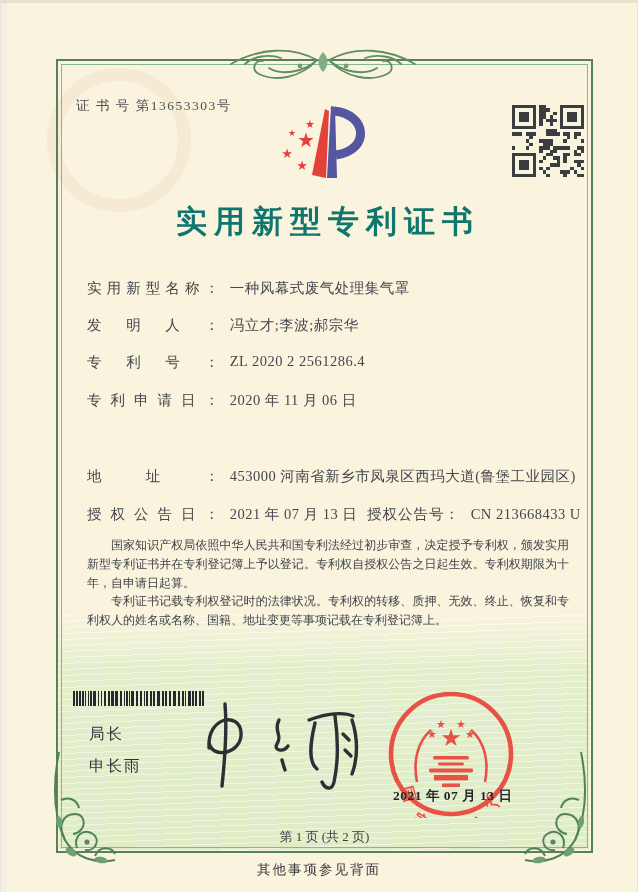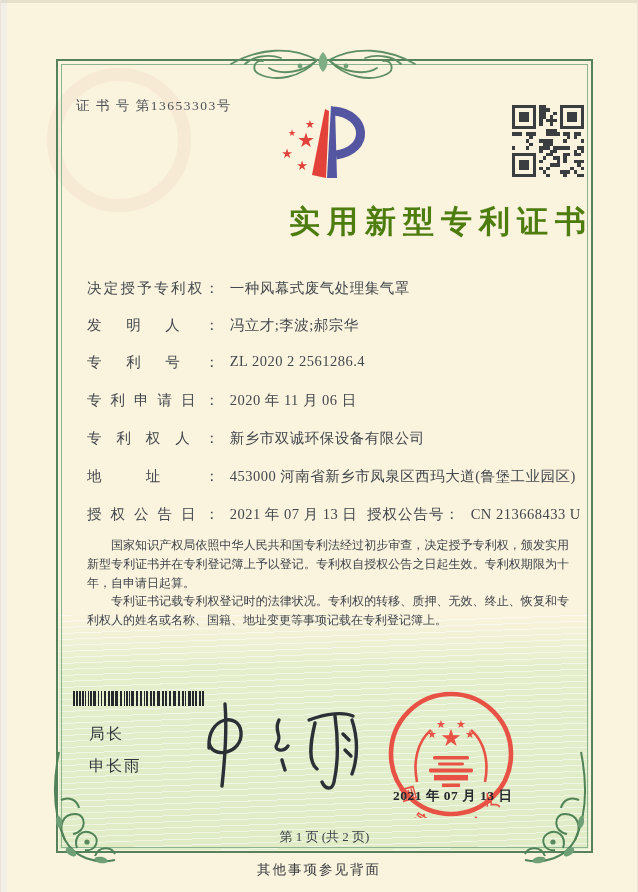--- a/index.html
+++ b/index.html
@@ -13,22 +13,22 @@
     background:
       repeating-linear-gradient(178deg, rgba(255,255,255,.5) 0 1px, rgba(255,255,255,0) 1px 6px),
       linear-gradient(to bottom, rgba(225,238,203,0) 0%, rgba(222,237,198,.75) 22%, #e2eecb 45%, #dfecc6 100%);}
   .frame-outer{position:absolute;left:55px;top:59px;right:44px;bottom:39px;border:2px solid #55815b;}
   .frame-inner{position:absolute;left:3px;top:3px;right:3px;bottom:3px;border:1px solid #8cb390;}
   .ghost-ring{position:absolute;left:46px;top:68px;width:118px;height:118px;border-radius:50%;
     border:13px solid rgba(222,130,115,.08);}
 
   
   .cert-no{position:absolute;left:75px;top:97px;font-size:13.5px;color:#4c5157;letter-spacing:1.5px;}
-  .title{position:absolute;left:55px;right:44px;top:201px;text-align:right;font-size:31px;font-weight:700;
-    color:#4d7c0f;letter-spacing:7px;text-indent:7px;}
+  .title{position:absolute;left:55px;right:44px;top:201px;text-align:center;font-size:31px;font-weight:700;
+    color:#0f766e;letter-spacing:7px;text-indent:7px;}
   .qr{position:absolute;left:511px;top:105px;width:72px;height:72px;display:grid;
     grid-template-columns:repeat(21,1fr);grid-template-rows:repeat(21,1fr);}
   .qr .qm{background:#3a3e40;}
   .logo{position:absolute;left:278px;top:100px;}
 
   
   .frow{position:absolute;left:86px;right:50px;font-size:14.5px;color:#43484e;white-space:nowrap;}
   .flabel{display:inline-block;width:132px;text-align:justify;text-align-last:justify;vertical-align:top;}
   .fvalue{margin-left:7px;letter-spacing:.5px;}
   .grant-no-group{position:absolute;left:280px;top:0;}
@@ -562,38 +562,34 @@
       <div></div>
       <div></div>
       <div></div>
       <div class="qm"></div>
       <div class="qm"></div>
     </div>
 
   <div class="title">实用新型专利证书</div>
 
   <div class="frow" style="top:279px">
-    <span class="flabel">决定授予专利权：</span>
+    <span class="flabel">实用新型名称：</span>
     <span class="fvalue">一种风幕式废气处理集气罩</span>
   </div>
   <div class="frow" style="top:316px">
     <span class="flabel">发明人：</span>
     <span class="fvalue">冯立才;李波;郝宗华</span>
   </div>
   <div class="frow" style="top:353px">
     <span class="flabel">专利号：</span>
     <span class="fvalue">ZL 2020 2 2561286.4</span>
   </div>
   <div class="frow" style="top:391px">
     <span class="flabel">专利申请日：</span>
     <span class="fvalue">2020 年 11 月 06 日</span>
-  </div>
-  <div class="frow" style="top:429px">
-    <span class="flabel">专利权人：</span>
-    <span class="fvalue">新乡市双诚环保设备有限公司</span>
   </div>
   <div class="frow" style="top:467px">
     <span class="flabel">地址：</span>
     <span class="fvalue">453000 河南省新乡市凤泉区西玛大道(鲁堡工业园区)</span>
   </div>
   <div class="frow" style="top:505px">
     <span class="flabel">授权公告日：</span>
     <span class="fvalue">2021 年 07 月 13 日</span>
     <span class="grant-no-group">
       <span class="glabel">授权公告号：</span>

